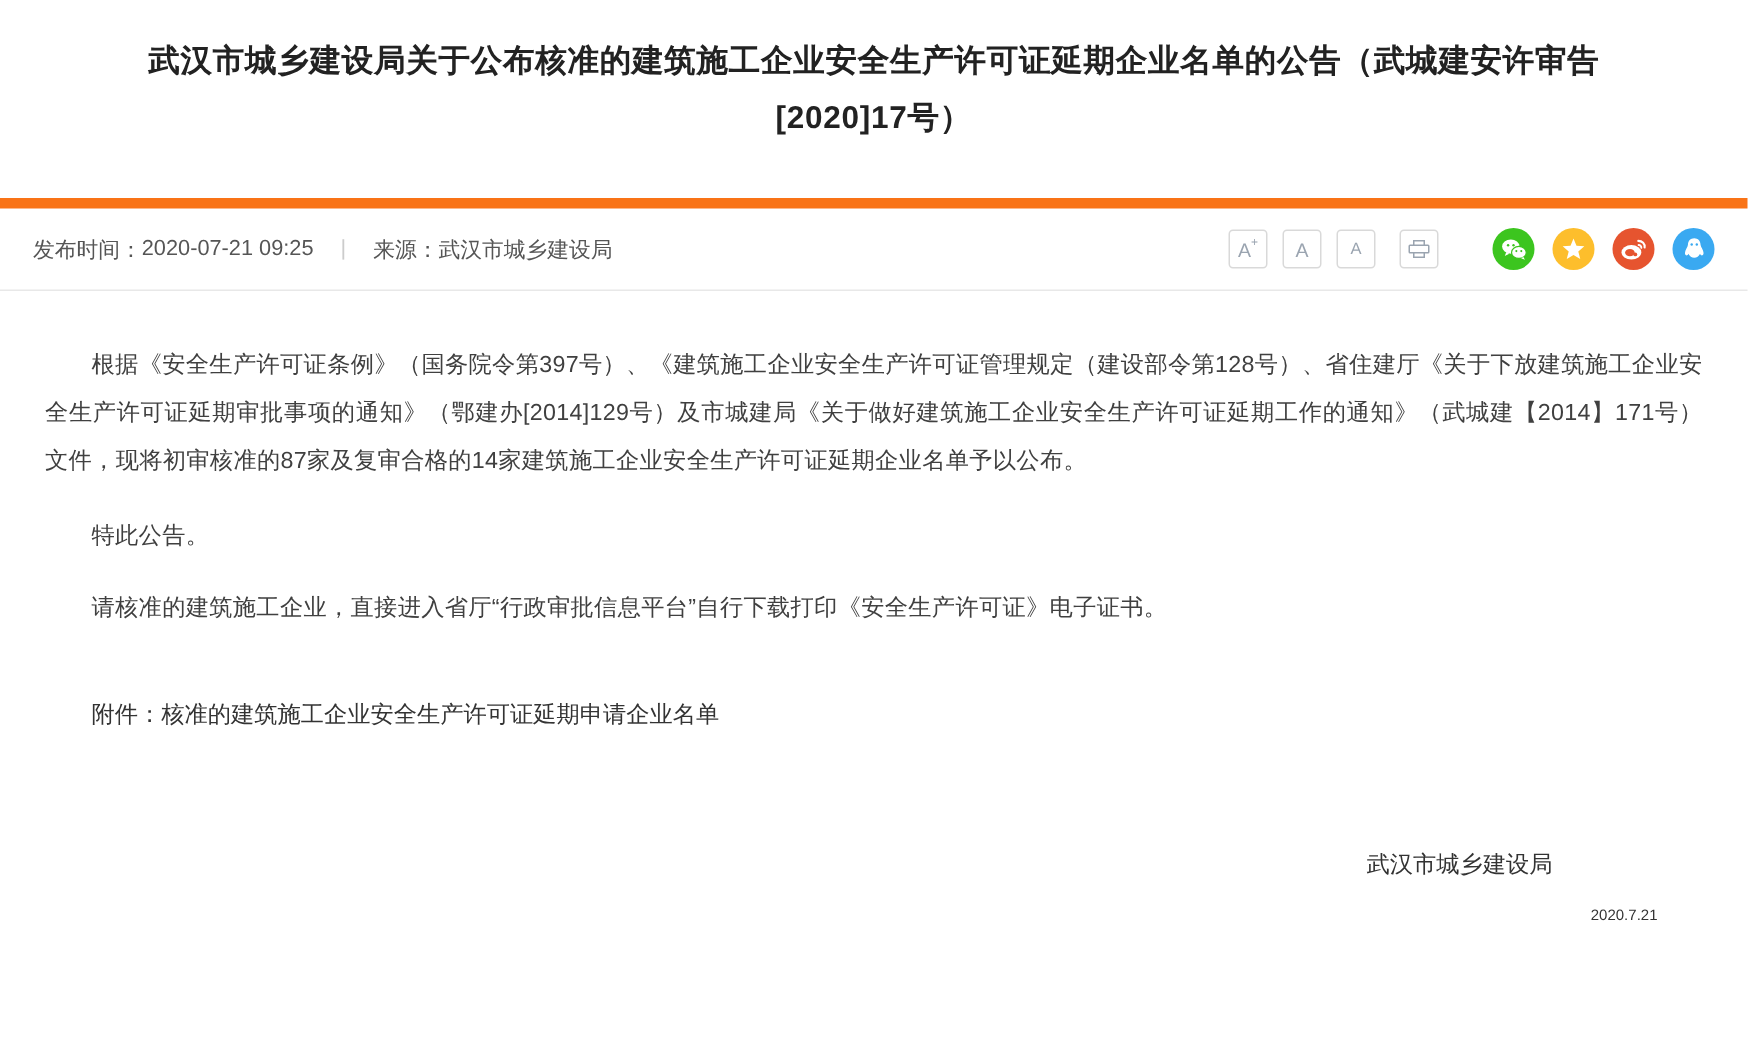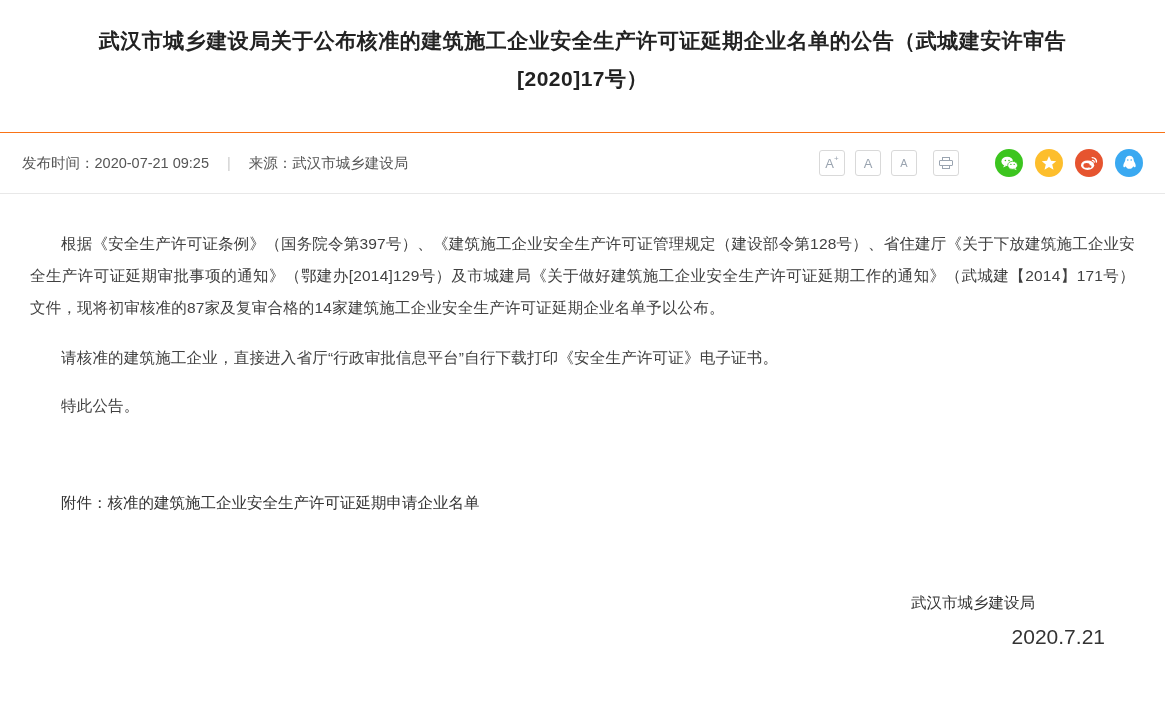--- a/index.html
+++ b/index.html
@@ -32,21 +32,21 @@
     text-align: center;
     line-height: 38px;
     letter-spacing: 0.5px;
     margin: 0;
     padding: 0 20px;
   }
 
   
   .meta-bar {
     margin-top: 34px;
-    border-top: 1px solid #f97316;
+    border-top: 7px solid #f97316;
     border-bottom: 1px solid #e8e8e8;
     height: 62px;
     display: flex;
     align-items: center;
     justify-content: space-between;
     padding: 0 22px 0 22px;
     box-sizing: border-box;
   }
   .meta-left {
     display: flex;
@@ -156,37 +156,37 @@
     font-size: 15.5px;
     line-height: 32px;
     color: #404040;
     text-align: justify;
     margin: 0 0 18px 0;
     text-indent: 2em;
     letter-spacing: 0.2px;
   }
   .para.tight { margin-bottom: 16px; }
   .attach {
-    margin-top: 66px;
+    margin-top: 40px;
     font-size: 15.5px;
     line-height: 30px;
     color: #333333;
     text-indent: 2em;
   }
   .sign {
     margin-top: 68px;
     text-align: right;
     font-size: 15.5px;
     line-height: 34px;
     color: #333333;
     padding-right: 100px;
   }
   .sign-date {
     text-align: right;
-    font-size: 21px;
+    font-size: 10px;
     line-height: 34px;
     color: #333333;
     padding-right: 30px;
   }
 </style>
 </head>
 <body>
 
 <div class="page">
 
@@ -257,22 +257,22 @@
             <circle cx="5.8" cy="5" r="0.8" fill="#3aa9f1"></circle>
             <circle cx="9.2" cy="5" r="0.8" fill="#3aa9f1"></circle>
           </svg>
         </div>
       </div>
     </div>
   </div>
 
   <div class="article">
     <p class="para">根据《安全生产许可证条例》（国务院令第397号）、《建筑施工企业安全生产许可证管理规定（建设部令第128号）、省住建厅《关于下放建筑施工企业安全生产许可证延期审批事项的通知》（鄂建办[2014]129号）及市城建局《关于做好建筑施工企业安全生产许可证延期工作的通知》（武城建【2014】171号）文件，现将初审核准的87家及复审合格的14家建筑施工企业安全生产许可证延期企业名单予以公布。</p>
+    <p class="para tight">特此公告。</p>
     <p class="para tight">请核准的建筑施工企业，直接进入省厅“行政审批信息平台”自行下载打印《安全生产许可证》电子证书。</p>
-    <p class="para tight">特此公告。</p>
 
     <div class="attach">附件：核准的建筑施工企业安全生产许可证延期申请企业名单</div>
 
     <div class="sign">武汉市城乡建设局</div>
     <div class="sign-date">2020.7.21</div>
   </div>
 
 </div>
 
 </body></html>

